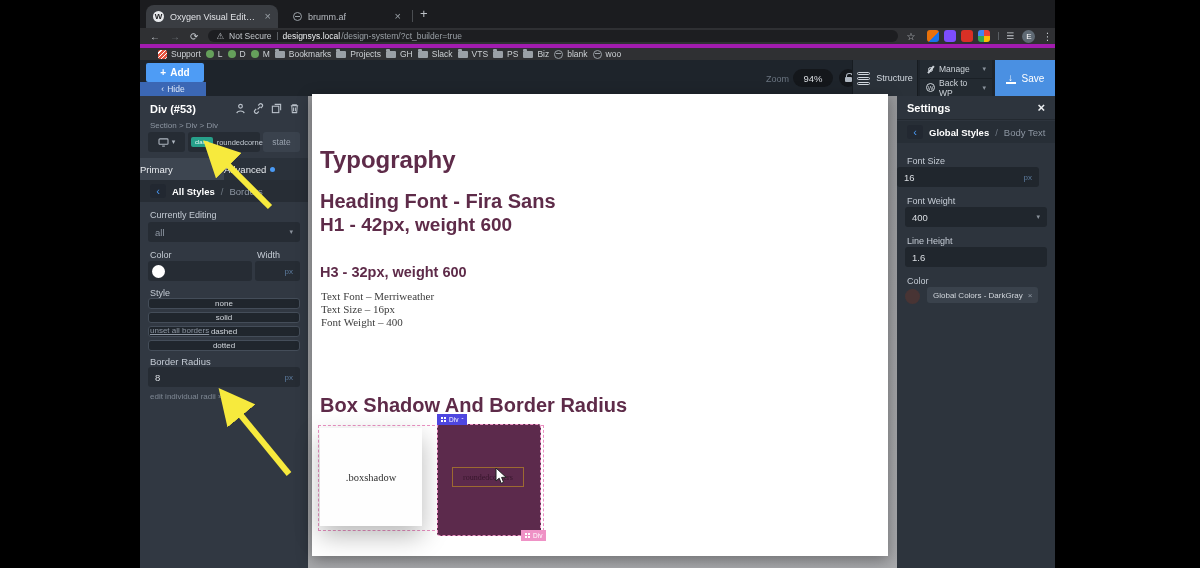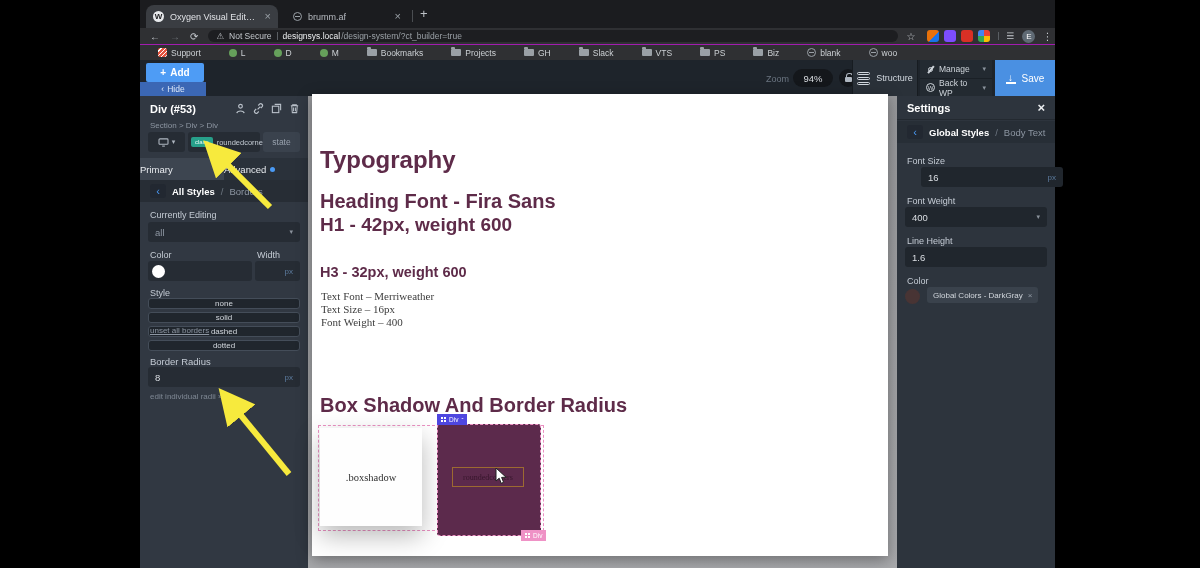--- a/index.html
+++ b/index.html
@@ -34,21 +34,21 @@
   .pdiv { width:1px; height:8px; background:#5a5e63; }
   .host { color:#eceef0; }
   .path { color:#9aa0a6; }
   .chromeic { font-size:10px; color:#c7cbd0; }
   .ext { width:12px; height:12px; border-radius:3px; flex:none; }
   .avatar { width:13px; height:13px; border-radius:50%; background:#5f6a74; color:#fff; font-size:8px;
             display:flex; align-items:center; justify-content:center; }
 
   
   .bmrow { position:absolute; left:0; top:44px; width:100%; height:16px; background:#2f3033;
-           border-top:1px solid #a21caf; display:flex; align-items:center; gap:28px; padding-left:18px;
+           border-top:4px solid #a21caf; display:flex; align-items:center; gap:5px; padding-left:18px;
            font-size:8.5px; color:#cdd1d5; }
   .bm { display:flex; align-items:center; gap:4px; }
   .folder { width:10px; height:7px; background:#9aa0a6; border-radius:1px; position:relative; flex:none;}
   .folder:before { content:""; position:absolute; left:0; top:-2px; width:4px; height:2px; background:#9aa0a6;
                    border-radius:1px 1px 0 0; }
   .dot { width:8px; height:8px; border-radius:50%; background:#66a05b; flex:none;}
   .globe { width:9px; height:9px; border-radius:50%; border:1px solid #9aa0a6; position:relative; flex:none;}
   .globe:before { content:""; position:absolute; left:1px; top:2.5px; width:5px; height:1px; background:#9aa0a6; }
   .support-ic { width:9px; height:9px; border-radius:2px;
                 background:repeating-linear-gradient(135deg,#e5543f 0 2px,#fff 2px 3px); flex:none;}
@@ -433,21 +433,21 @@
         <span class="rp-x">×</span>
       </div>
       <div class="rp-crumb">
         <span class="chevbtn">‹</span>
         <span class="crumb-b">Global Styles</span>
         <span class="crumb-s">/</span>
         <span class="crumb-g">Body Text</span>
       </div>
 
       <div class="lbl" style="left:10px;top:60px;">Font Size</div>
-      <div class="inp" style="left:24px;top:71px;width:142px;background:#20262d;">
+      <div class="inp" style="left:0;top:71px;width:142px;background:#20262d;">
         <span>16</span>
           <span class="px">px</span>
       </div>
 
       <div class="lbl" style="left:10px;top:100px;">Font Weight</div>
       <div class="inp" style="left:8px;top:111px;width:142px;background:#20262d;">
         <span>400</span>
           <span class="cv">▾</span>
       </div>
 

